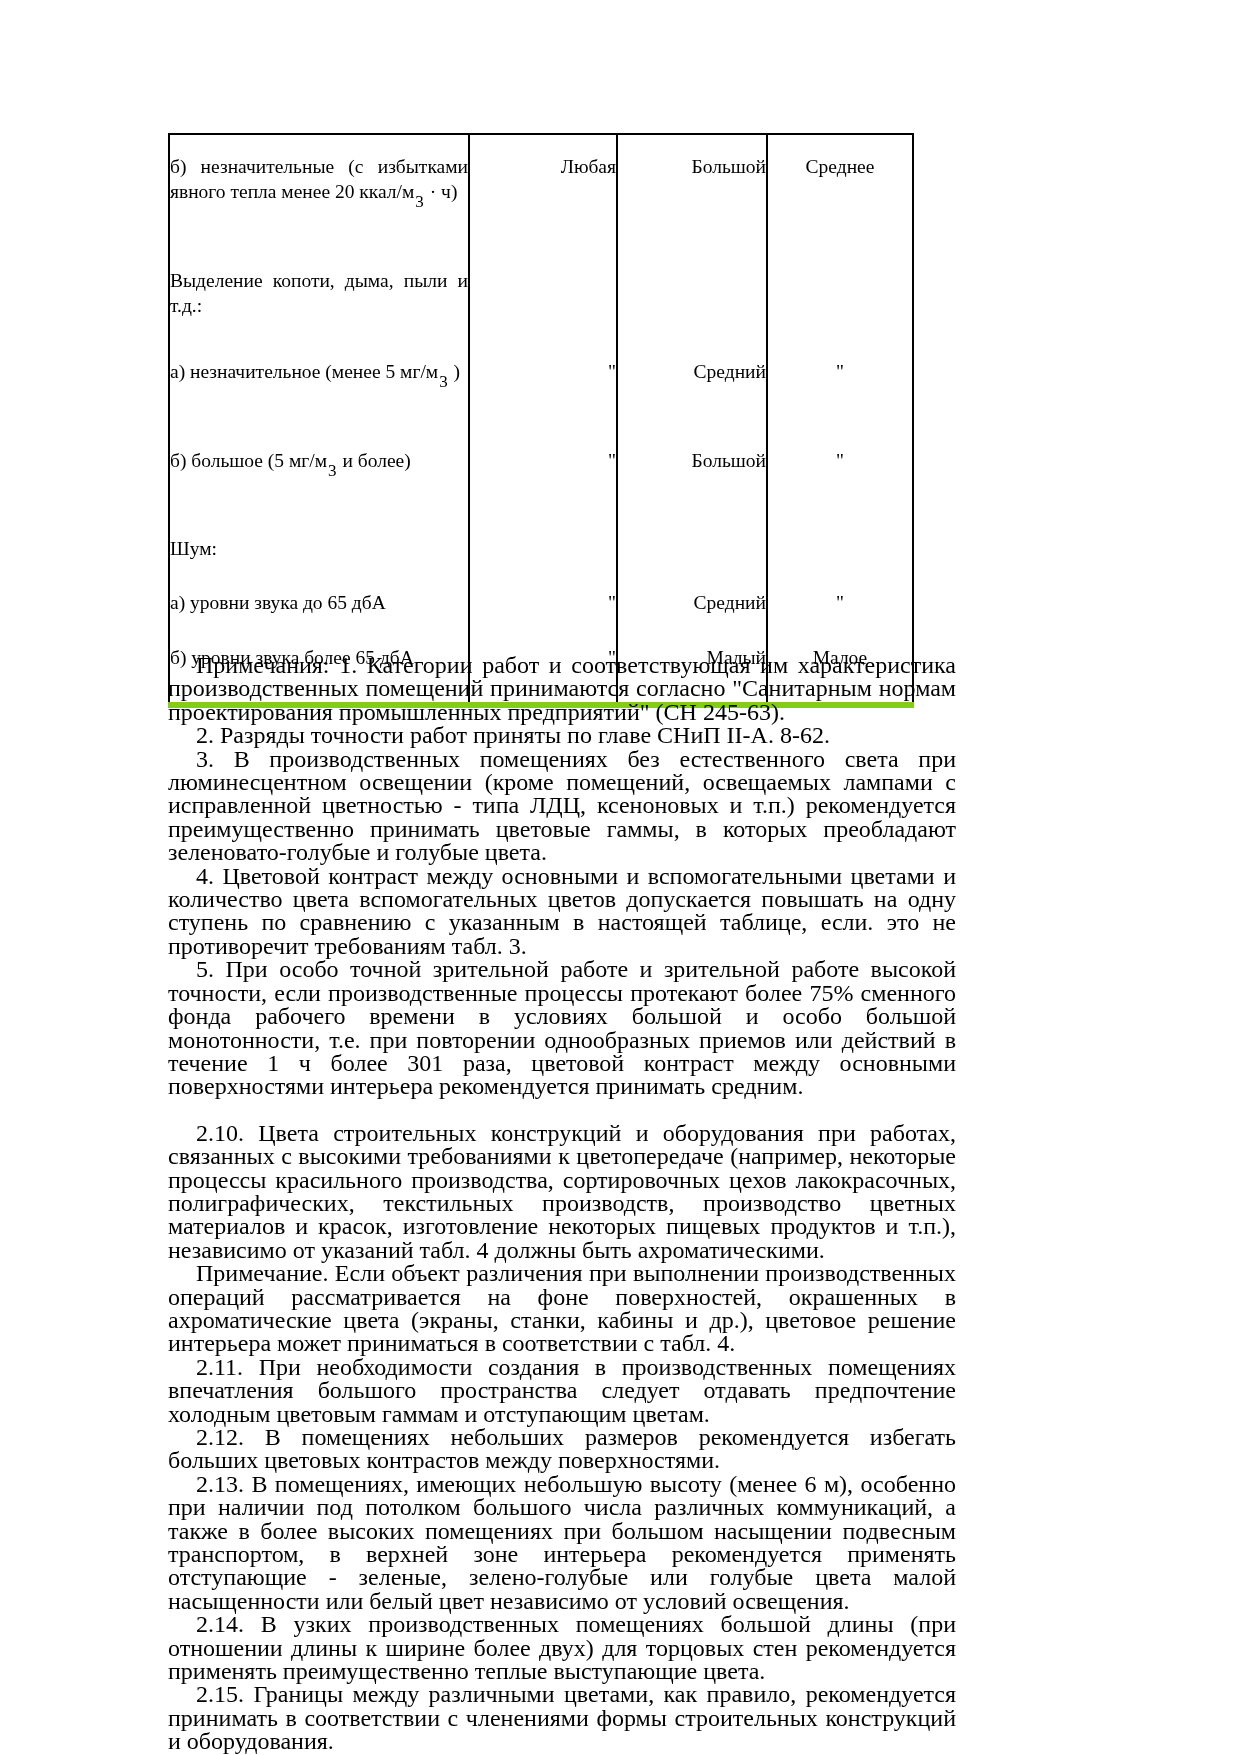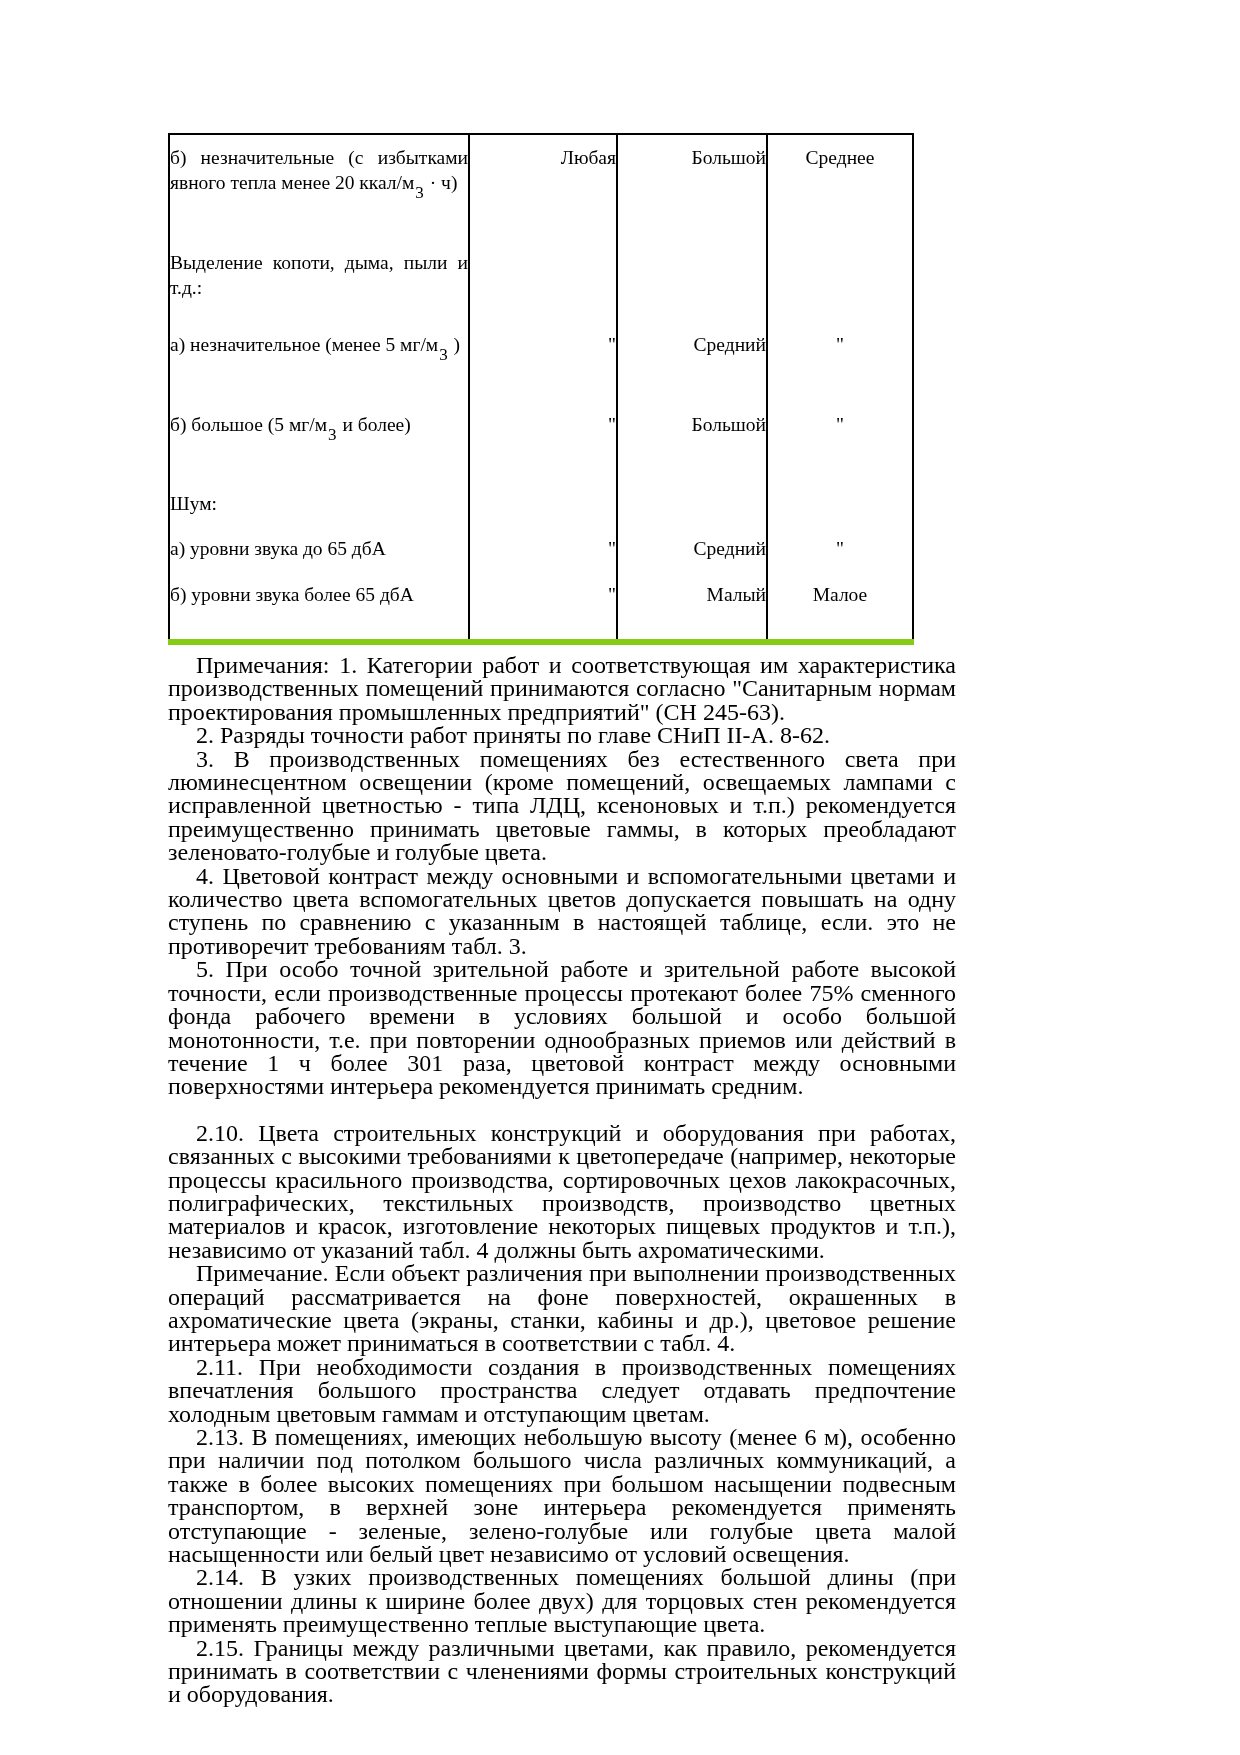--- a/index.html
+++ b/index.html
@@ -44,21 +44,21 @@
     vertical-align: top;
   }
   table.spec tr.first-row td { border-top: 2px solid #000; }
   table.spec tr.last-row  td { border-bottom: 6px solid #84cc16; }
 
   td.c1 { width: 298px; padding: 0 8px 0 8px; }
   td.c2 { width: 146px; text-align: right; }
   td.c3 { width: 148px; text-align: right; }
   td.c4 { width: 144px; text-align: center; margin-top: 20px; }
 
-  .cellpad { padding-top: 10px; padding-bottom: 10px; display: block; }
+  .cellpad { padding-top: 19px; padding-bottom: 10px; display: block; }
 
   .just { text-align: justify; text-align-last: left; }
   .sup3 {
     display: inline-block;
     vertical-align: baseline;
     position: relative;
     top: 9px;
     font-size: 17px;
     padding: 0 1px;
   }
@@ -217,18 +217,19 @@
     <p>2. Разряды точности работ приняты по главе СНиП II-А. 8-62.</p>
     <p>3. В производственных помещениях без естественного света при люминесцентном освещении (кроме помещений, освещаемых лампами с исправленной цветностью - типа ЛДЦ, ксеноновых и т.п.) рекомендуется преимущественно принимать цветовые гаммы, в которых преобладают зеленовато-голубые и голубые цвета.</p>
     <p>4. Цветовой контраст между основными и вспомогательными цветами и количество цвета вспомогательных цветов допускается повышать на одну ступень по сравнению с указанным в настоящей таблице, если. это не противоречит требованиям табл. 3.</p>
     <p>5. При особо точной зрительной работе и зрительной работе высокой точности, если производственные процессы протекают более 75% сменного фонда рабочего времени в условиях большой и особо большой монотонности, т.е. при повторении однообразных приемов или действий в течение 1 ч более 301 раза, цветовой контраст между основными поверхностями интерьера рекомендуется принимать средним.</p>
 
     <div class="gap"></div>
 
     <p>2.10. Цвета строительных конструкций и оборудования при работах, связанных с высокими требованиями к цветопередаче (например, некоторые процессы красильного производства, сортировочных цехов лакокрасочных, полиграфических, текстильных производств, производство цветных материалов и красок, изготовление некоторых пищевых продуктов и т.п.), независимо от указаний табл. 4 должны быть ахроматическими.</p>
     <p>Примечание. Если объект различения при выполнении производственных операций рассматривается на фоне поверхностей, окрашенных в ахроматические цвета (экраны, станки, кабины и др.), цветовое решение интерьера может приниматься в соответствии с табл. 4.</p>
     <p>2.11. При необходимости создания в производственных помещениях впечатления большого пространства следует отдавать предпочтение холодным цветовым гаммам и отступающим цветам.</p>
+    <p>2.12. В помещениях небольших размеров рекомендуется избегать больших цветовых контрастов между поверхностями.</p>
     <p>2.13. В помещениях, имеющих небольшую высоту (менее 6 м), особенно при наличии под потолком большого числа различных коммуникаций, а также в более высоких помещениях при большом насыщении подвесным транспортом, в верхней зоне интерьера рекомендуется применять отступающие - зеленые, зелено-голубые или голубые цвета малой насыщенности или белый цвет независимо от условий освещения.</p>
     <p>2.14. В узких производственных помещениях большой длины (при отношении длины к ширине более двух) для торцовых стен рекомендуется применять преимущественно теплые выступающие цвета.</p>
     <p>2.15. Границы между различными цветами, как правило, рекомендуется принимать в соответствии с членениями формы строительных конструкций и оборудования.</p>
   </div>
 
 </div>
 
 </body></html>

